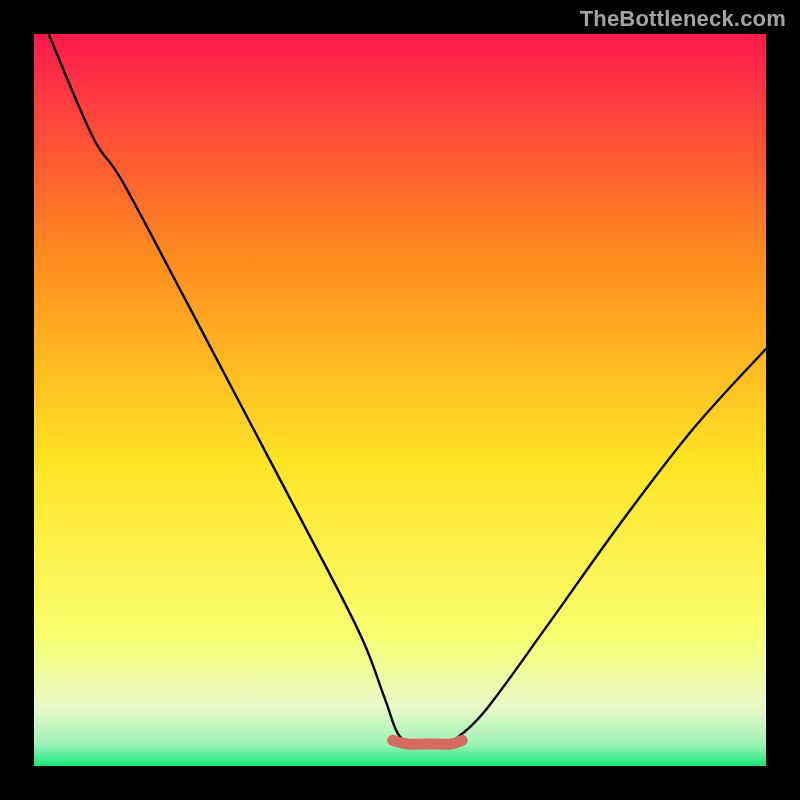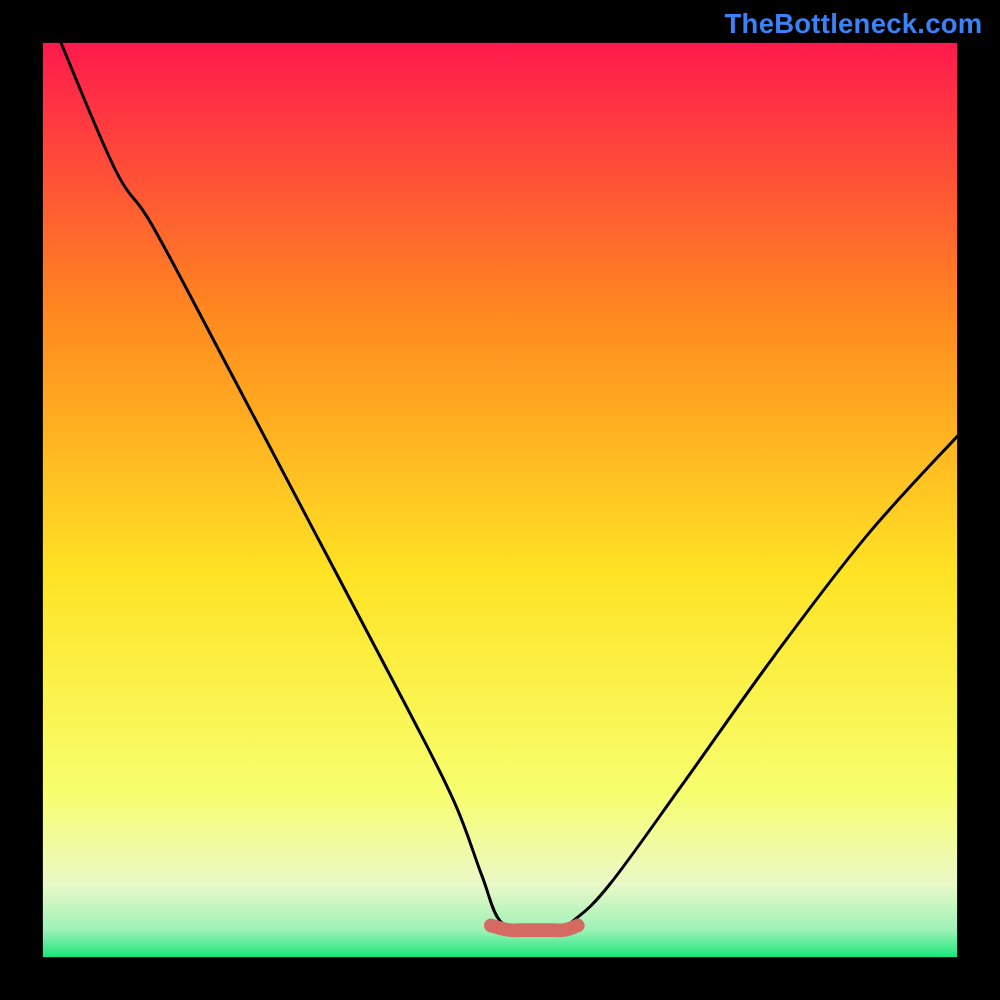--- a/index.html
+++ b/index.html
@@ -26,21 +26,21 @@
     height: 732px;
     overflow: hidden;
   }
   .watermark {
     position: absolute;
     top: 6px;
     right: 14px;
     font-family: Arial, Helvetica, sans-serif;
     font-size: 22px;
     font-weight: 600;
-    color: #3b82f6;
+    color: #a3a3a3;
     letter-spacing: 0.2px;
   }
   svg { display: block; }
 </style>
 </head>
 <body>
 
 <div class="frame">
   <div class="watermark">TheBottleneck.com</div>
 

